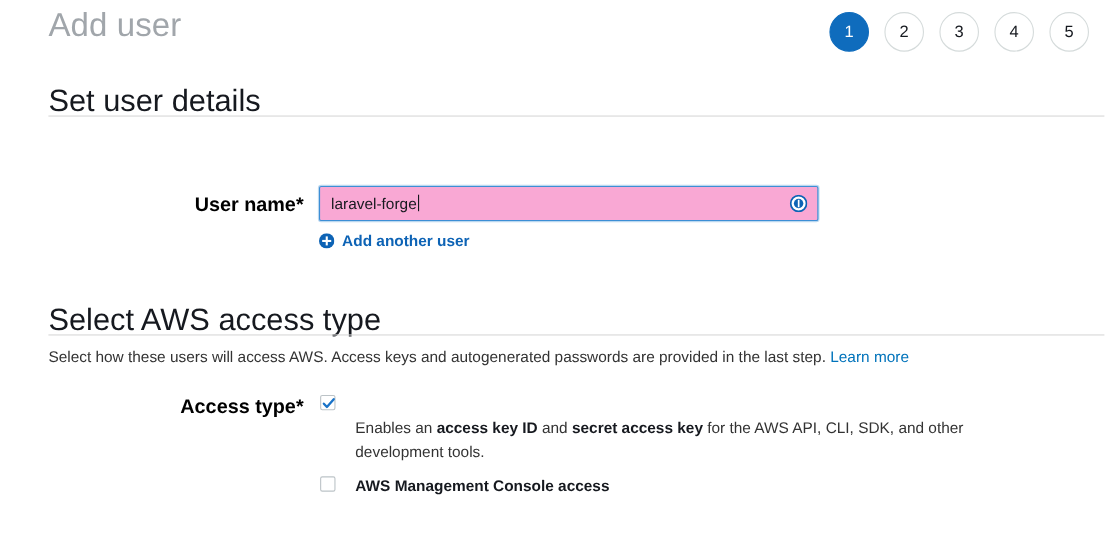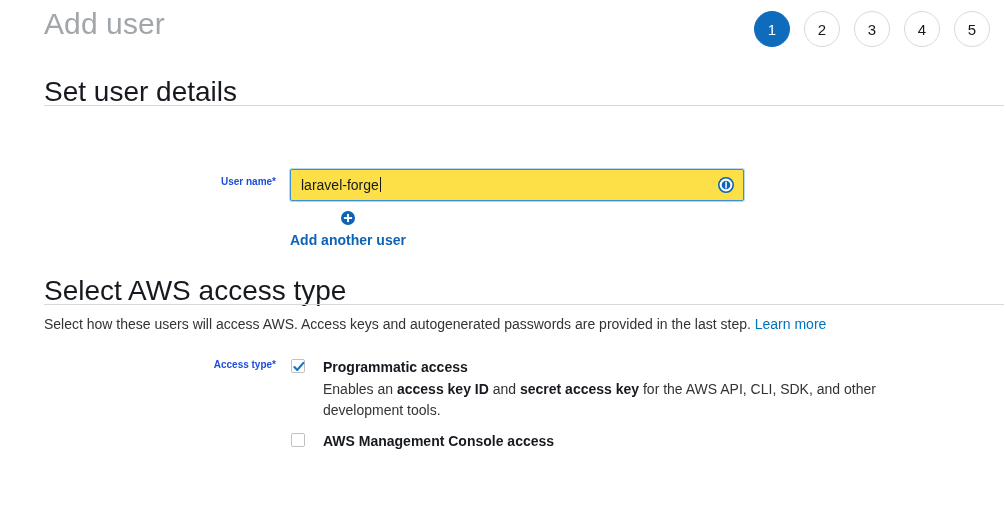--- a/index.html
+++ b/index.html
@@ -69,32 +69,32 @@
     white-space: nowrap;
   }
   a.link {
     color: #0073bb;
     text-decoration: none;
   }
 
   
   .field-label {
     position: absolute;
-    font-size: 10px;
+    font-size: 18px;
     font-weight: bold;
-    color: #1d4ed8;
+    color: #000000;
     text-align: right;
   }
   .input-wrap {
     position: absolute;
     left: 274px; top: 169px;
     width: 454px; height: 32px;
     border: 1px solid #3d8fd5;
     border-radius: 2px;
-    background: #fde047;
+    background: #f9a8d4;
     box-shadow: 0 0 0 1px rgba(61,143,213,0.35);
   }
   .input-text {
     position: absolute;
     left: 10px; top: 0;
     height: 30px;
     line-height: 30px;
     font-size: 14px;
     color: #16191f;
     white-space: nowrap;
@@ -116,21 +116,20 @@
   .add-another {
     position: absolute;
     left: 274px; top: 211px;
     display: flex;
     align-items: center;
     gap: 7px;
     font-size: 14px;
     font-weight: bold;
     color: #0d63b5;
     cursor: pointer;
-    flex-direction: column;
   }
   .plus-icon { width: 14px; height: 14px; display: block; }
 
   
   .cb {
     position: absolute;
     width: 14px; height: 14px;
     border: 1px solid #bcc3c7;
     border-radius: 2px;
     background: #ffffff;
@@ -202,21 +201,20 @@
     <a class="link" href="#">Learn more</a>
   </div>
 
   <div class="field-label" style="left:100px; top:359px; width:160px;">Access type*</div>
 
   <div class="cb" style="left:275px; top:359px;">
     <svg width="14" height="16" viewBox="0 0 14 16" aria-hidden="true">
       <path d="M2.4 8.0 L5.2 11.0 L11.4 3.9" fill="none" stroke="#1a73c8" stroke-width="2.1" stroke-linecap="round" stroke-linejoin="round"></path>
     </svg>
   </div>
-  <div class="opt-title" style="left:307px; top:358px;">Programmatic access</div>
   <div class="opt-desc" style="left:307px; top:379px; width:560px;">
     <span>Enables an </span><b>access key ID</b><span> and </span><b>secret access key</b><span> for the AWS API, CLI, SDK, and other development tools.</span>
   </div>
 
   <div class="cb" style="left:275px; top:433px;"></div>
   <div class="opt-title" style="left:307px; top:432px;">AWS Management Console access</div>
 
 </div>
 
 </body></html>

